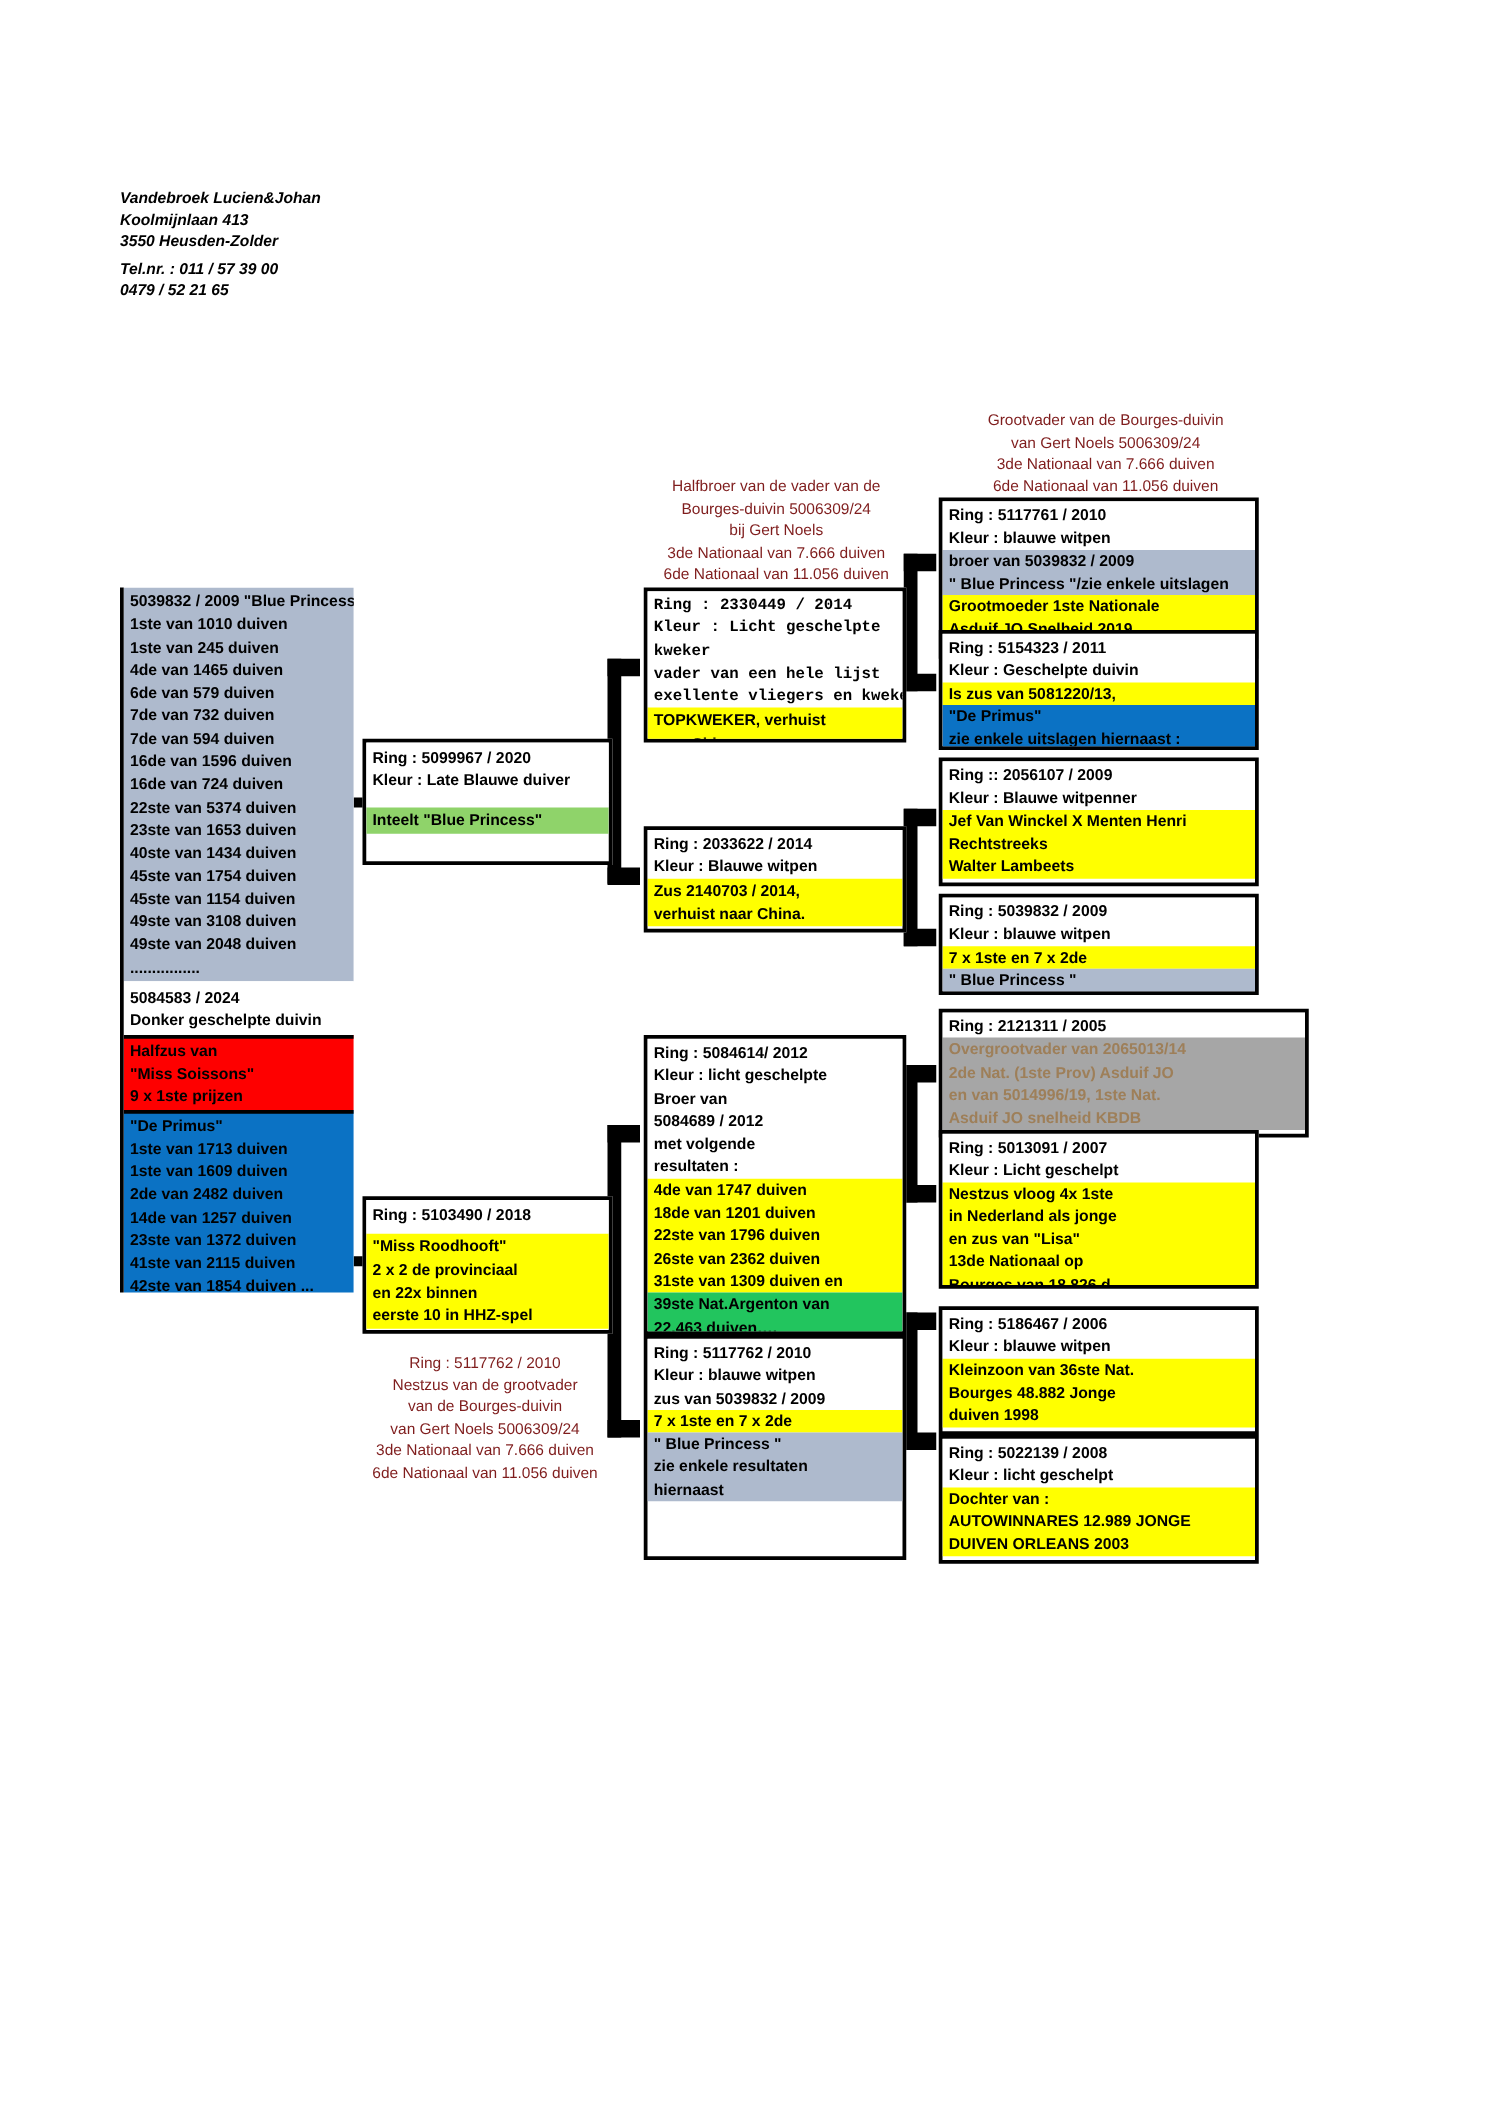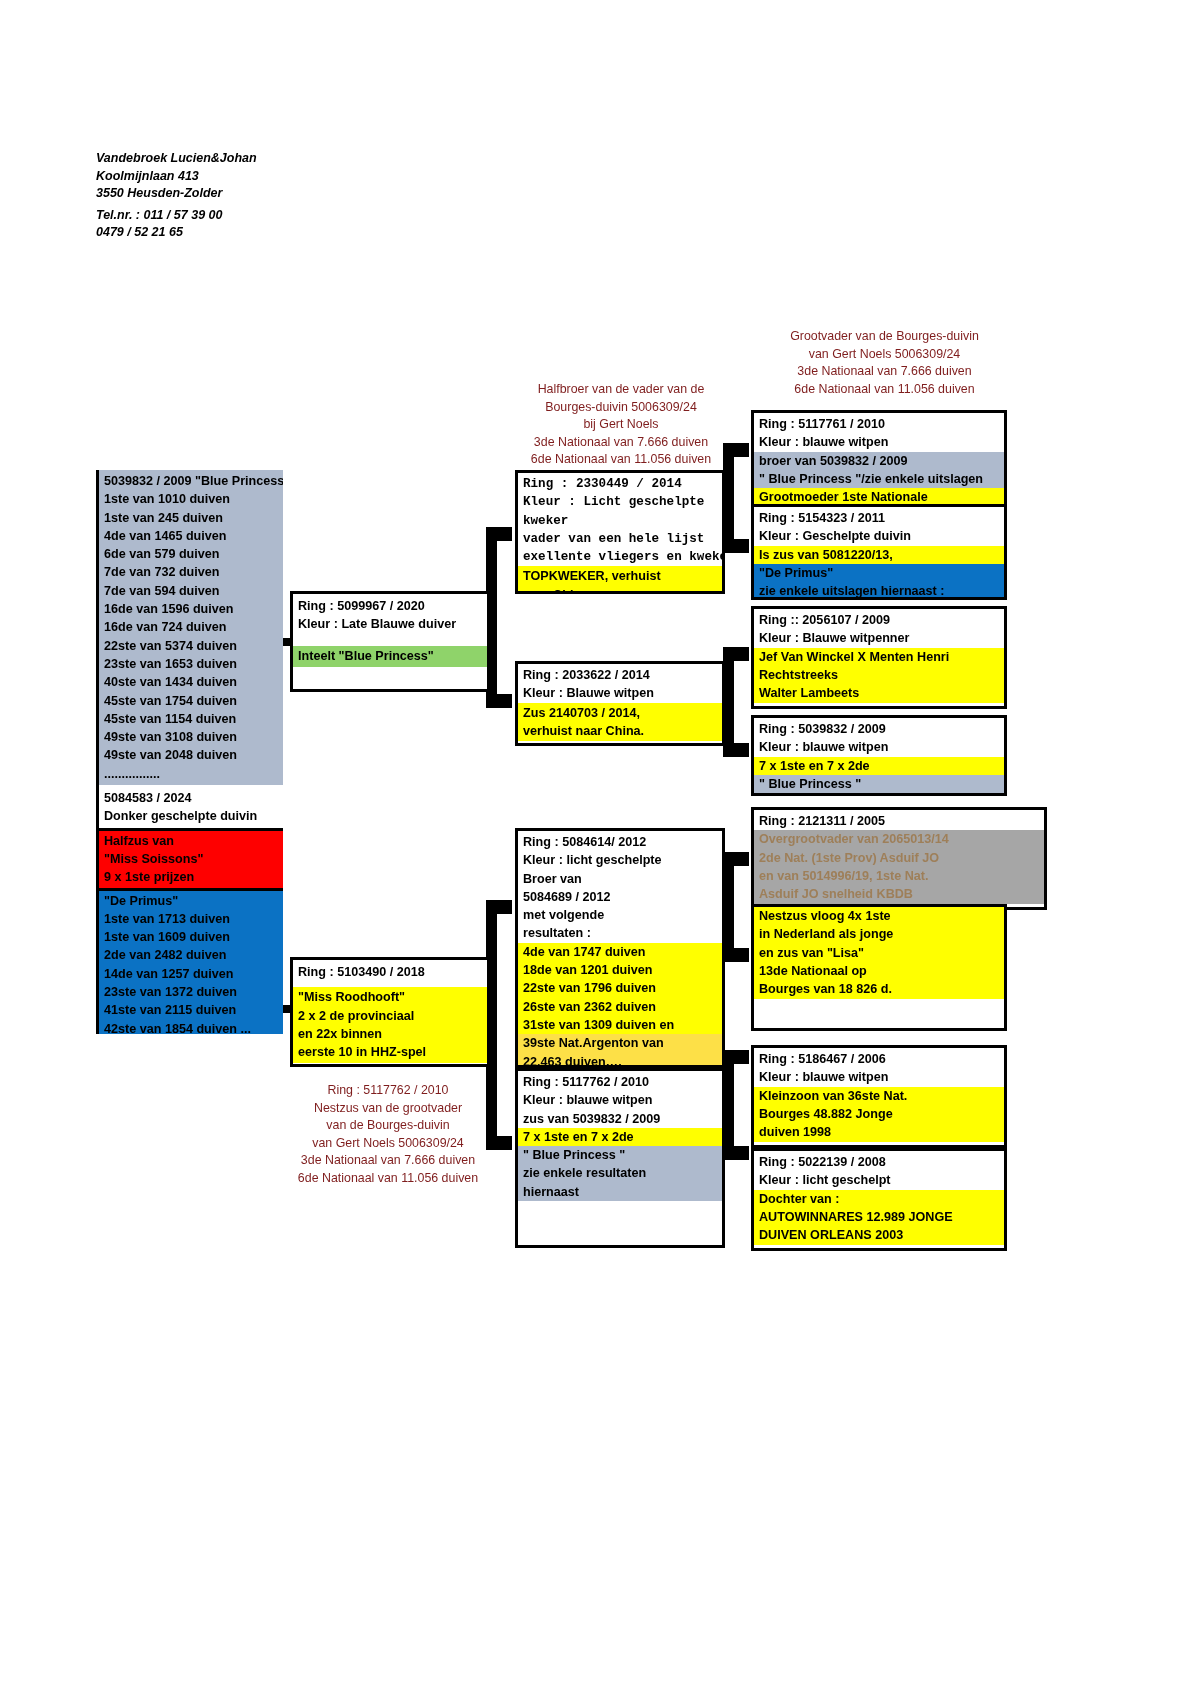--- a/index.html
+++ b/index.html
@@ -21,21 +21,21 @@
 
   
   .box{border:3px solid #000;background:#fff;box-sizing:border-box;overflow:hidden;}
   .box .ln{font-size:12.6px;line-height:18.3px;font-weight:bold;padding:0 0 0 5px;white-space:nowrap;}
   .band{box-sizing:border-box;}
   .white{background:#ffffff;}
   .yellow{background:#ffff00;}
   .blue{background:#0b72c4;}
   .bluegray{background:#aebacd;}
   .red{background:#fe0000;}
-  .green{background:#fde047;}
+  .green{background:#22c55e;}
   .lgreen{background:#8fd36a;}
   .gray{background:#a6a6a6;}
   .tan{color:#9e7f59;}
   .bt{border-top:3px solid #000;}
 
   
   .bar{position:absolute;background:#000;}
 </style>
 </head>
 <body>
@@ -220,21 +220,21 @@
   <div class="band yellow">
     <div class="ln">7 x 1ste en 7 x 2de</div>
   </div>
   <div class="band bluegray">
     <div class="ln">  " Blue Princess "</div>
     <div class="ln">  zie enkele resultaten</div>
     <div class="ln">      hiernaast</div>
   </div>
 </div>
 
-<div class="abs box" style="left:751px;top:398px;width:256px;height:129px;margin-top:12px;">
+<div class="abs box" style="left:751px;top:398px;width:256px;height:129px;">
   <div class="band white" style="padding-top:2px;">
     <div class="ln">Ring : 5117761 / 2010</div>
     <div class="ln">Kleur : blauwe witpen</div>
   </div>
   <div class="band bluegray">
     <div class="ln">broer van 5039832 / 2009</div>
     <div class="ln"> " Blue Princess "/zie enkele uitslagen</div>
   </div>
   <div class="band yellow" style="padding-bottom:1px;">
     <div class="ln">Grootmoeder 1ste Nationale</div>
@@ -287,20 +287,24 @@
   </div>
   <div class="band gray" style="padding-bottom:1px;">
     <div class="ln tan">Overgrootvader van 2065013/14</div>
     <div class="ln tan">2de Nat. (1ste Prov)  Asduif JO</div>
     <div class="ln tan">en van 5014996/19, 1ste Nat.</div>
     <div class="ln tan">Asduif JO snelheid KBDB</div>
   </div>
 </div>
 
 <div class="abs box" style="left:751px;top:904px;width:256px;height:127px;">
+  <div class="band white" style="padding-top:2px;">
+    <div class="ln">Ring : 5013091 / 2007</div>
+    <div class="ln">Kleur : Licht geschelpt</div>
+  </div>
   <div class="band yellow" style="padding-bottom:1px;">
     <div class="ln">Nestzus vloog 4x 1ste</div>
     <div class="ln">in Nederland als jonge</div>
     <div class="ln">en zus van "Lisa"</div>
     <div class="ln">13de Nationaal op</div>
     <div class="ln">Bourges van 18 826 d.</div>
   </div>
 </div>
 
 <div class="abs box" style="left:751px;top:1045px;width:256px;height:103px;">

